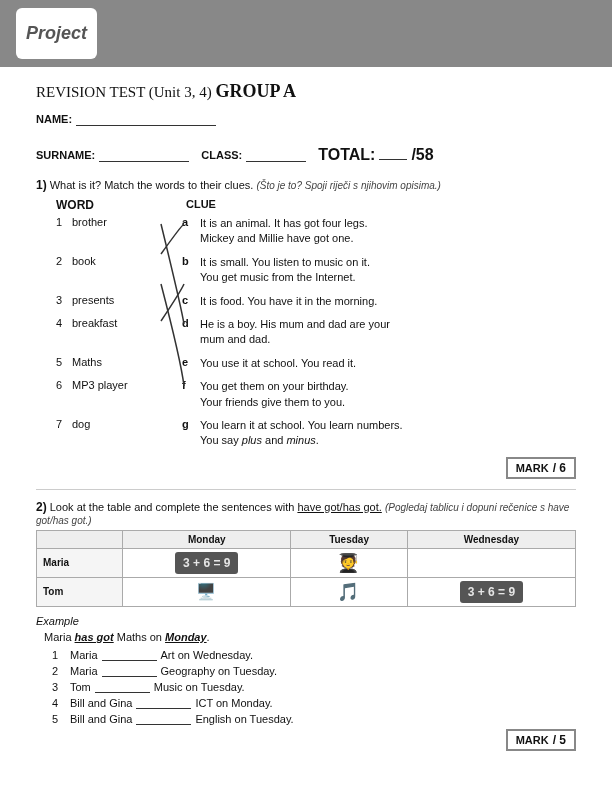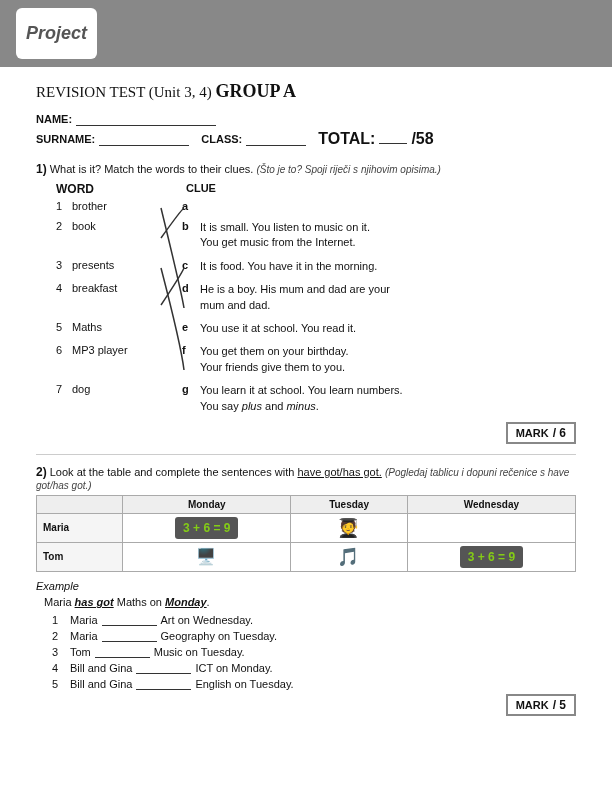--- a/index.html
+++ b/index.html
@@ -45,21 +45,21 @@
     }
     .test-title span.bold-lg {
       font-size: 18px;
       font-weight: bold;
     }
 
     
     .name-row {
       display: flex;
       align-items: center;
-      margin-bottom: 4px;
+      margin-bottom: 20px;
       gap: 4px;
     }
     .name-row label {
       font-weight: bold;
       font-size: 11px;
     }
     .underline-field {
       display: inline-block;
       border-bottom: 1px solid #333;
       min-width: 140px;
@@ -228,21 +228,21 @@
       font-weight: bold;
     }
     .schedule-table .row-label {
       text-align: left;
       font-size: 10px;
       font-weight: bold;
       background: #f5f5f5;
     }
     .math-eq {
       background: #555;
-      color: #84cc16;
+      color: #e5e5e5;
       font-size: 12px;
       font-weight: bold;
       padding: 4px 8px;
       border-radius: 3px;
       display: inline-block;
     }
     .is-am-are {
       font-size: 11px;
       font-style: italic;
     }
@@ -350,20 +350,21 @@
     <div class="clue-col">CLUE</div>
   </div>
 
   <div class="matching-container">
     <ul class="word-clue-list">
 
       <li class="word-clue-item">
         <span class="wc-num">1</span>
         <span class="wc-word">brother</span>
         <span class="wc-letter">a</span>
+        <span class="wc-clue">It is an animal. It has got four legs.<br>Mickey and Millie have got one.</span>
       </li>
 
       <li class="word-clue-item">
         <span class="wc-num">2</span>
         <span class="wc-word">book</span>
         <span class="wc-letter">b</span>
         <span class="wc-clue">It is small. You listen to music on it.<br>You get music from the Internet.</span>
       </li>
 
       <li class="word-clue-item">

